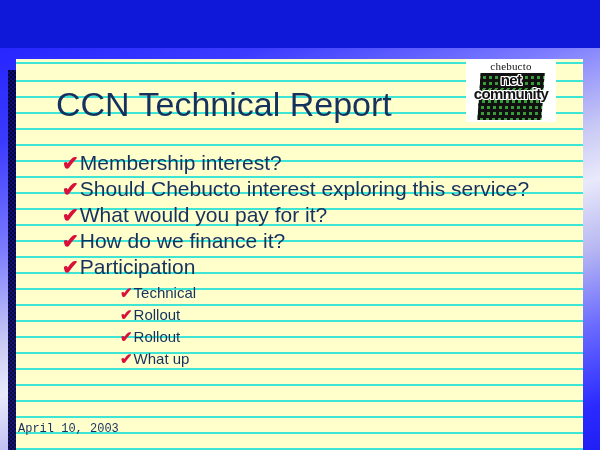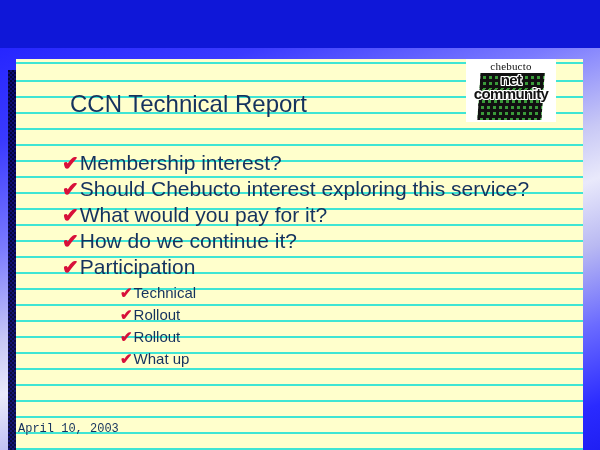--- a/index.html
+++ b/index.html
@@ -132,23 +132,23 @@
     letter-spacing: -0.6px;
     text-shadow:
       -1px 0 #ffffff, 1px 0 #ffffff, 0 -1px #ffffff, 0 1px #ffffff,
       -1px -1px #ffffff, 1px -1px #ffffff, -1px 1px #ffffff, 1px 1px #ffffff;
   }
   #logo-word-net { display: block; }
 
   
   #title {
     position: absolute;
-    left: 70px;
+    left: 56px;
     top: 36px;
-    font-size: 24px;
+    font-size: 34px;
     line-height: 40px;
     color: #15325e;
     font-weight: normal;
     letter-spacing: 0px;
     white-space: nowrap;
     text-align: center;
   }
 
   
   #bullets {
@@ -236,21 +236,21 @@
       <span class="btext">Should Chebucto interest exploring this service?</span>
     </div>
 
     <div class="bullet">
       <span class="check">✔</span>
       <span class="btext">What would you pay for it?</span>
     </div>
 
     <div class="bullet">
       <span class="check">✔</span>
-      <span class="btext">How do we continue it?</span>
+      <span class="btext">How do we finance it?</span>
     </div>
 
     <div class="bullet">
       <span class="check">✔</span>
       <span class="btext">Participation</span>
     </div>
 
     <div class="sub-list">
       <div class="bullet">
         <span class="check">✔</span>

